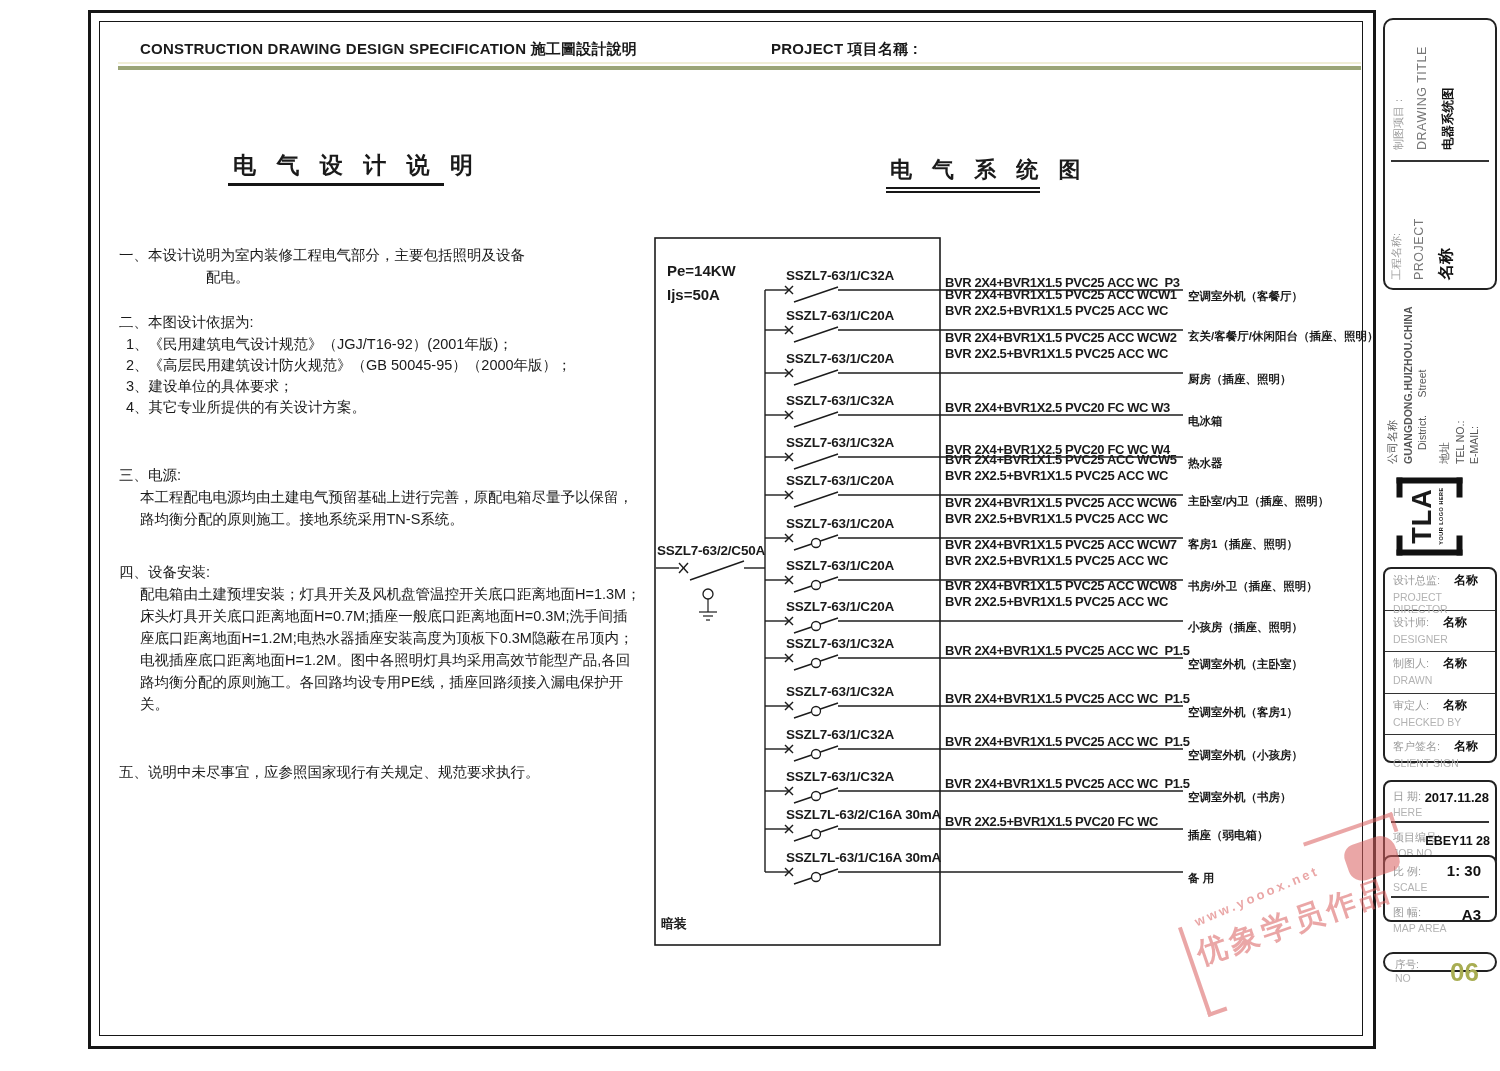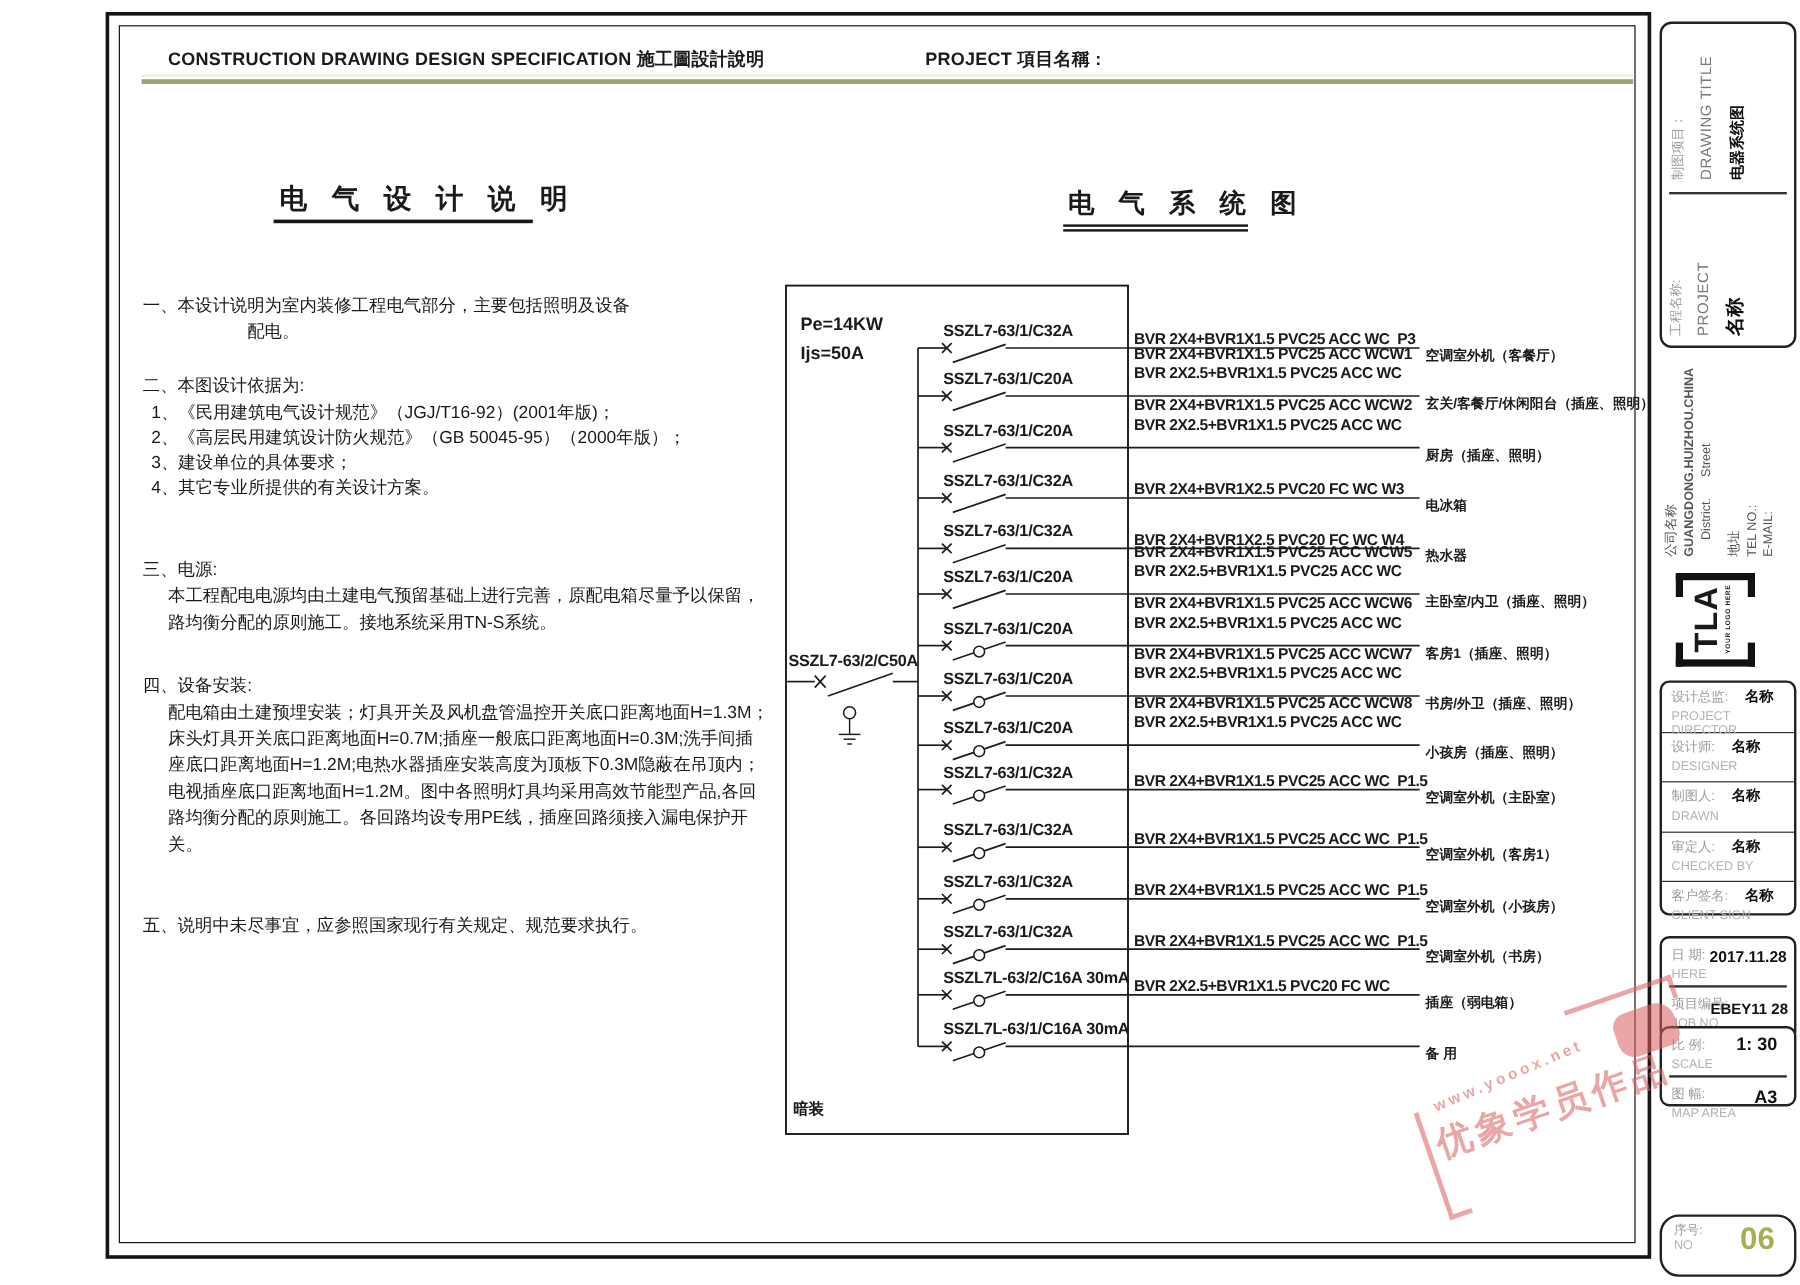--- a/index.html
+++ b/index.html
@@ -336,21 +336,21 @@
     </div>
     <div class="divline"></div>
     <div class="kv-row">
       <span class="glabel" style="font-size:11px;">图 幅:</span>
       <span class="val" style="position:absolute;right:14px;top:8px;font-size:15px;">A3</span>
       <div class="elabel" style="font-size:10.5px;margin-top:2px;">MAP AREA</div>
     </div>
   </div>
 
 
-  <div class="tbox" style="top:1012px;height:52px;border-radius:16px;">
+  <div class="tbox" style="top:952px;height:20px;border-radius:16px;">
     <div style="position:absolute;left:10px;top:4px;">
       <div class="glabel" style="font-size:10.5px;">序号:</div>
       <div class="elabel" style="font-size:10.5px;">NO</div>
     </div>
     <div style="position:absolute;right:16px;top:3px;font-size:26px;font-weight:bold;color:#a8ad52;">06</div>
   </div>
 
   <div id="wm" class="abs">
     <div class="wm-c1"></div>
     <div class="wm-c2"></div>

